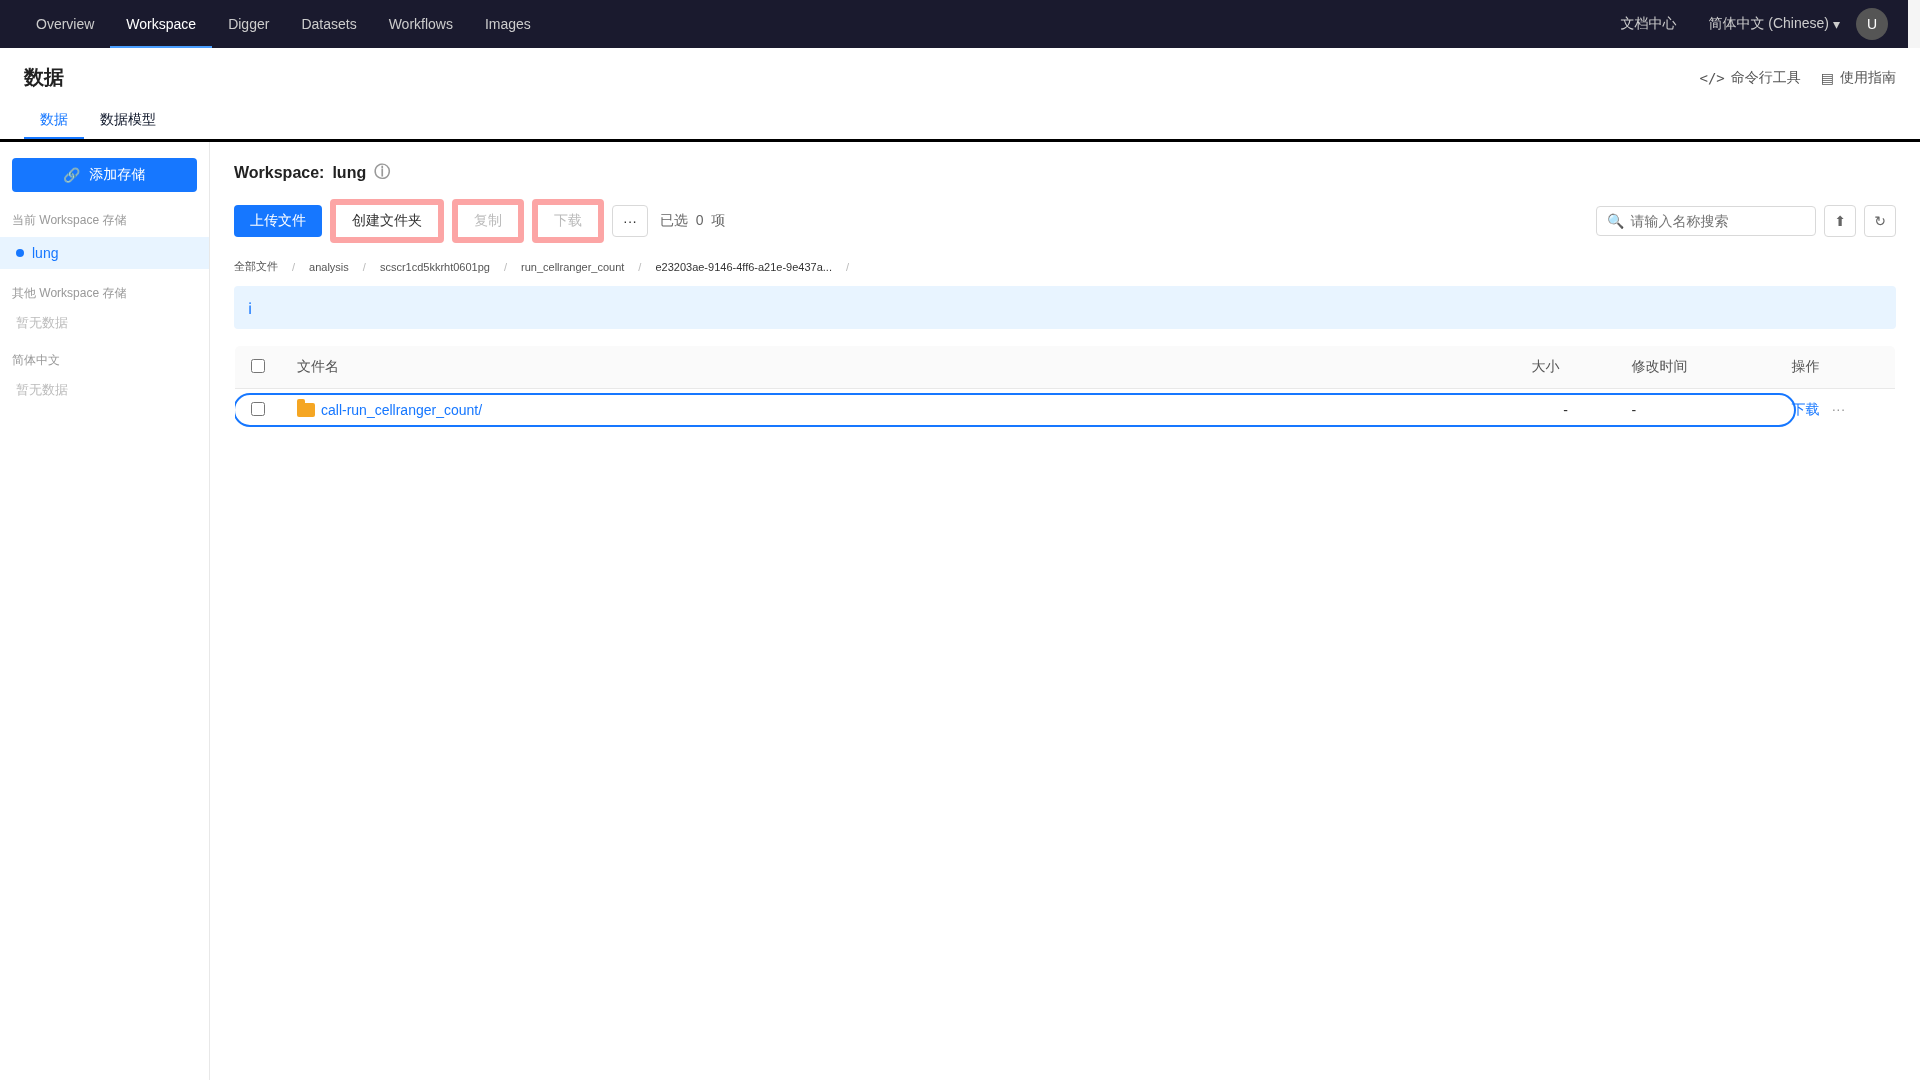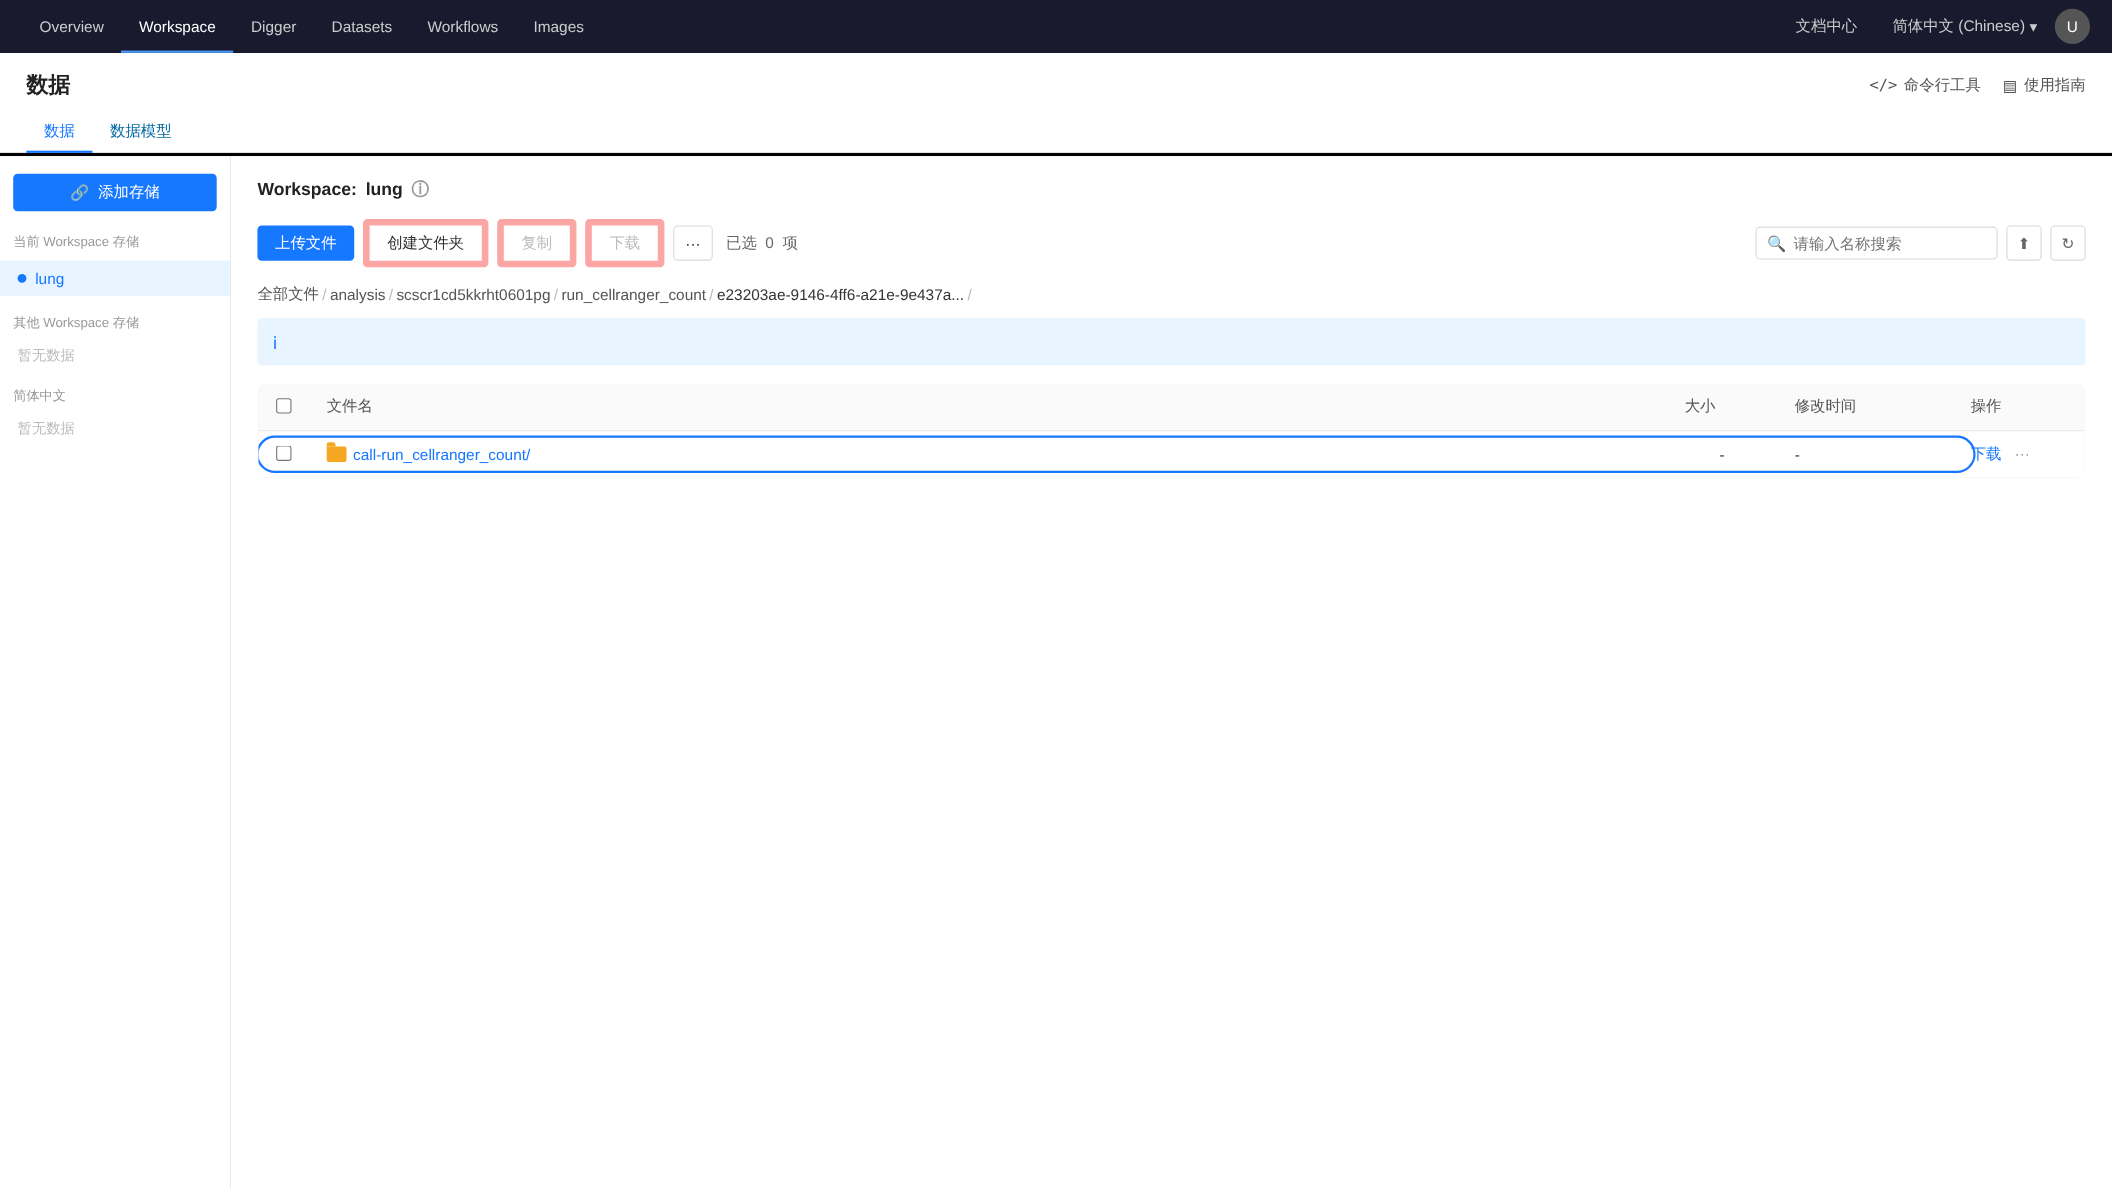--- a/index.html
+++ b/index.html
@@ -7,21 +7,21 @@
 
     
     .top-nav {
       background: #1a1a2e;
       height: 48px;
       display: flex;
       align-items: center;
       padding: 0 20px;
       color: #ccc;
       position: fixed;
-      top: 0; left: 0; right: 0;
+      top: 0; left: 0; right: 12px;
       z-index: 100;
     }
     .top-nav .nav-items {
       display: flex;
       gap: 0;
       flex: 1;
     }
     .top-nav .nav-item {
       padding: 0 16px;
       height: 48px;
@@ -111,21 +111,21 @@
       border: none;
     }
     .page-tabs {
       display: flex;
       gap: 0;
       margin-top: 12px;
     }
     .page-tab {
       padding: 8px 16px;
       cursor: pointer;
-      color: #0369a1;
+      color: #0f172a;
       font-size: 14px;
       border-bottom: 2px solid transparent;
       position: relative;
     }
     .page-tab.active {
       color: #1677ff;
       border-bottom: 2px solid #1677ff;
     }
 
     
@@ -294,22 +294,22 @@
       align-items: center;
       justify-content: center;
       cursor: pointer;
       color: #666;
     }
 
     
     .breadcrumb {
       display: flex;
       align-items: center;
-      gap: 3px;
-      font-size: 14px;
+      gap: 14px;
+      font-size: 11px;
       color: #666;
       margin-bottom: 12px;
     }
     .breadcrumb .crumb {
       color: #555;
       cursor: pointer;
     }
     .breadcrumb .sep { color: #bbb; }
     .breadcrumb .current { color: #333; }
 

